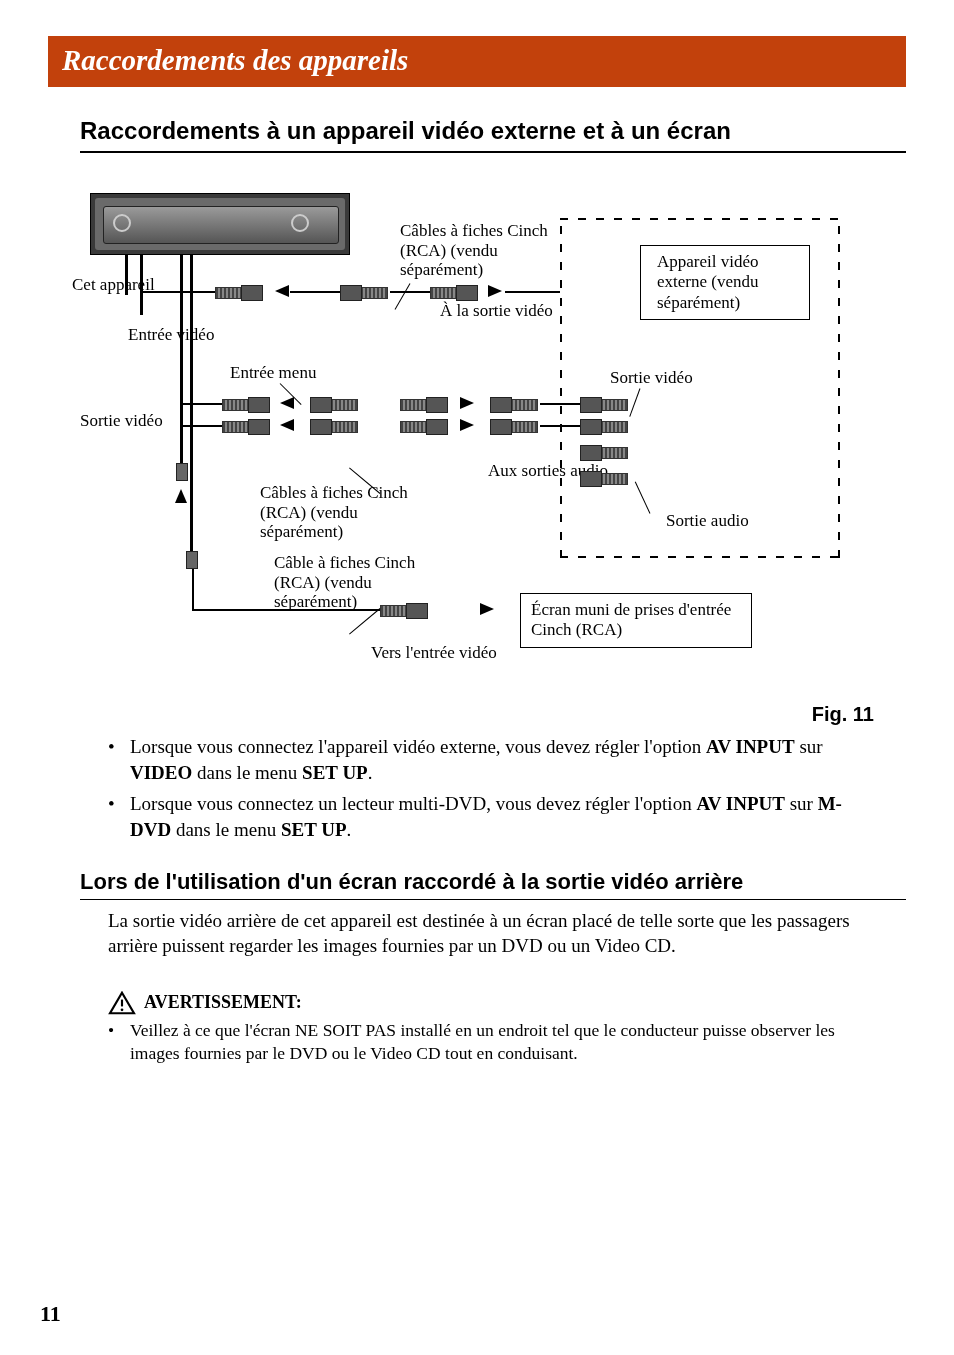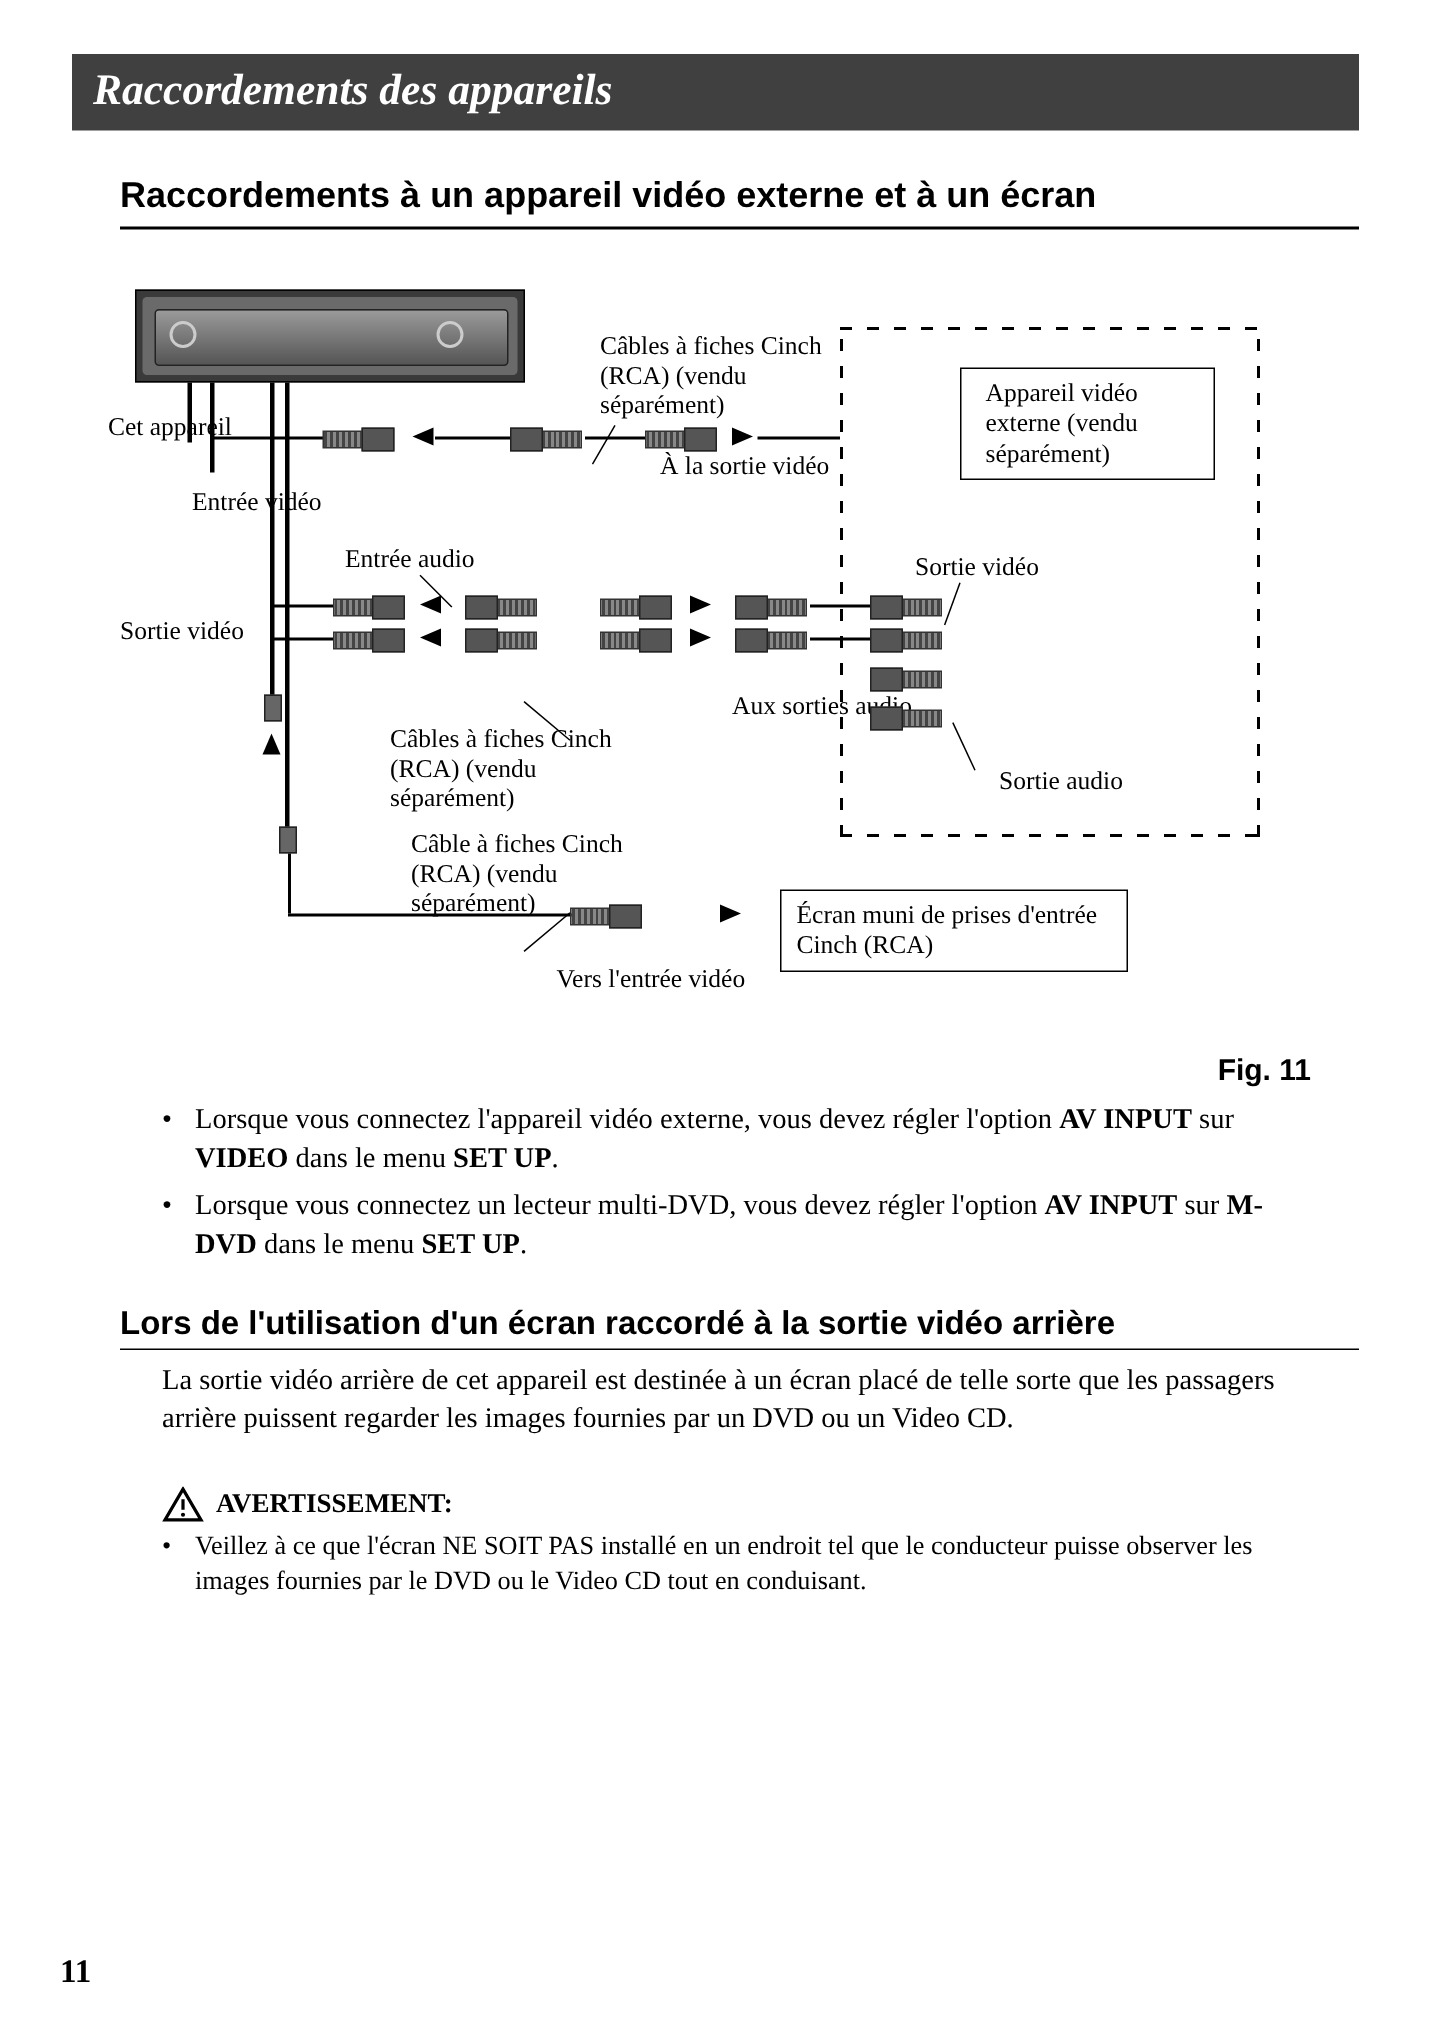--- a/index.html
+++ b/index.html
@@ -5,21 +5,21 @@
     * { margin: 0; padding: 0; box-sizing: border-box; }
     body {
       width: 954px;
       height: 1355px;
       background: #fff;
       font-family: Georgia, 'Times New Roman', serif;
       position: relative;
       color: #000;
     }
     .section-banner {
-      background: #404040;
+      background: #c2410c;
       color: #fff;
       font-style: italic;
       font-weight: bold;
       font-size: 29px;
       padding: 8px 14px 10px 14px;
       margin: 36px 48px 0 48px;
       font-family: 'Times New Roman', serif;
     }
     .h1 {
       font-family: Arial, Helvetica, sans-serif;
@@ -189,21 +189,21 @@
   </div>
 
   <div class="box-outline" style="left:560px;top:52px;width:170px;padding-left:16px;">Appareil vidéo externe (vendu séparément)</div>
 
 
   <div class="box-outline" style="left:440px;top:400px;width:232px;">Écran muni de prises d'entrée Cinch (RCA)</div>
 
   <div class="label-text" style="left:320px;top:28px;width:170px;">Câbles à fiches Cinch (RCA) (vendu séparément)</div>
   <div class="label-text" style="left:360px;top:108px;">À la sortie vidéo</div>
   <div class="label-text" style="left:48px;top:132px;">Entrée vidéo</div>
-  <div class="label-text" style="left:150px;top:170px;">Entrée audio</div>
+  <div class="label-text" style="left:150px;top:170px;">Entrée menu</div>
   <div class="label-text" style="left:0px;top:218px;">Sortie vidéo</div>
   <div class="label-text" style="left:530px;top:175px;">Sortie vidéo</div>
   <div class="label-text" style="left:364px;top:268px;margin-left:44px;">Aux sorties audio</div>
   <div class="label-text" style="left:180px;top:290px;width:170px;">Câbles à fiches Cinch (RCA) (vendu séparément)</div>
   <div class="label-text" style="left:546px;top:318px;margin-left:40px;">Sortie audio</div>
   <div class="label-text" style="left:150px;top:360px;width:170px;margin-left:44px;">Câble à fiches Cinch (RCA) (vendu séparément)</div>
   <div class="label-text" style="left:291px;top:450px;">Vers l'entrée vidéo</div>
 
   <div class="line" style="left:45px;top:62px;width:3px;height:40px;"></div>
   <div class="line" style="left:60px;top:62px;width:3px;height:60px;"></div>

